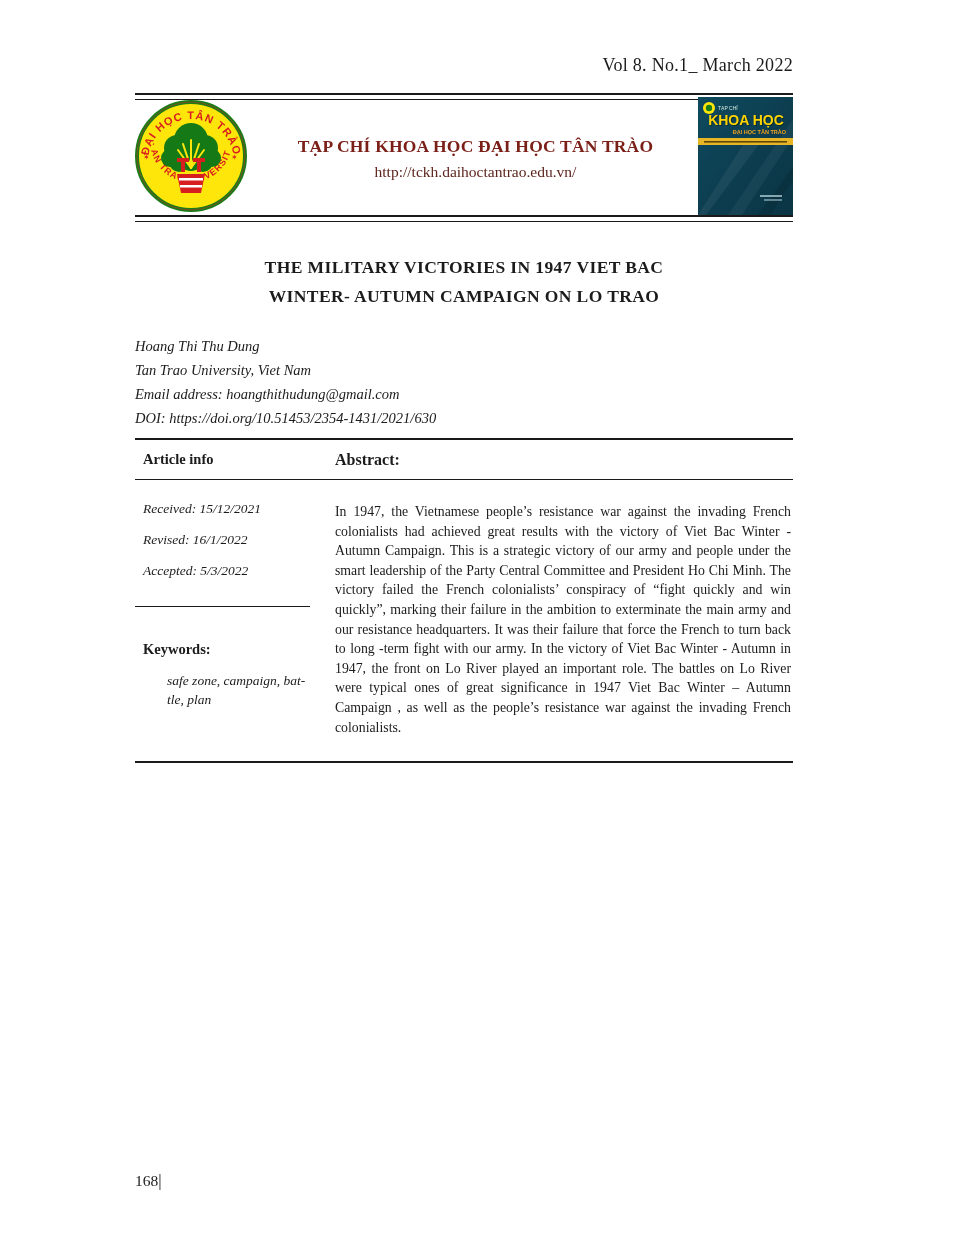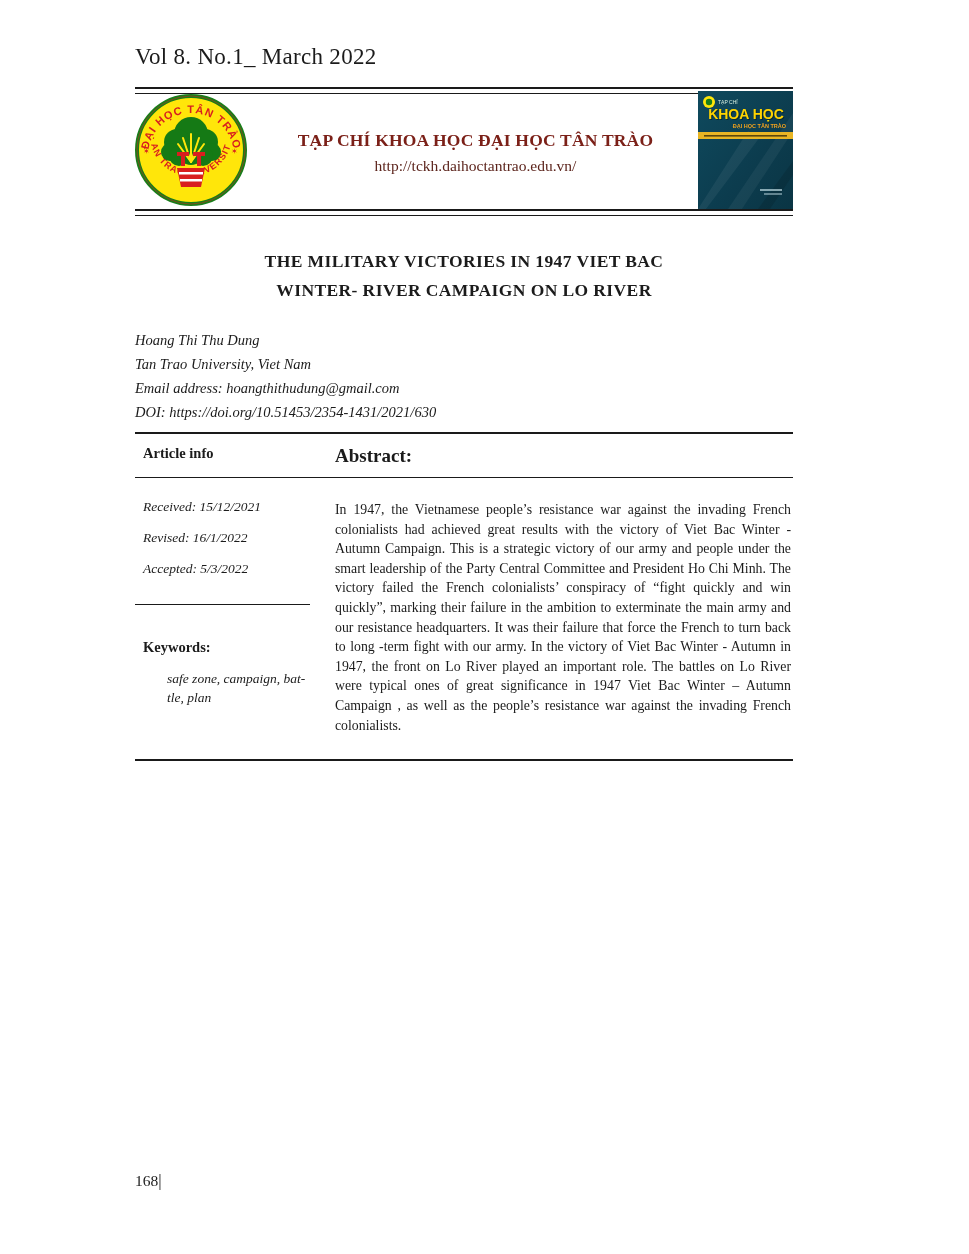--- a/index.html
+++ b/index.html
@@ -2,42 +2,42 @@
 <html><head>
 <meta charset="utf-8">
 <style>
   html,body{margin:0;padding:0;background:#ffffff;}
   body{
     width:969px;height:1254px;position:relative;overflow:hidden;
     font-family:"Liberation Serif","DejaVu Serif",serif;color:#1b1b1b;
   }
   .content{position:absolute;left:135px;top:0;width:658px;}
   
-  .vol-line{padding-top:44px;text-align:left;font-size:23px;letter-spacing:.3px;}
+  .vol-line{padding-top:55px;text-align:right;font-size:18px;letter-spacing:.3px;}
   .rule-double{margin-top:17px;height:2px;border-top:2px solid #1a1a1a;border-bottom:1px solid #1a1a1a;padding-top:2px;}
   
   .masthead{display:flex;align-items:center;height:114px;margin-top:1px;}
   .masthead .logo-wrap{width:118px;flex:0 0 auto;}
   .masthead .mid{flex:1;text-align:center;padding:0 8px;}
   .journal-name{font-size:17.5px;font-weight:bold;color:#7b2018;letter-spacing:.2px;}
   .issn-line{margin-top:13px;font-size:15.5px;color:#5c241c;}
   .url-line{margin-top:6px;font-size:15.5px;color:#5c241c;}
   .cover-wrap{width:95px;flex:0 0 auto;}
   
   .art-title{margin-top:31px;text-align:center;font-weight:bold;font-size:17.5px;line-height:29px;letter-spacing:.4px;}
   
   .author-block{margin-top:27px;font-style:italic;font-size:14.5px;}
   .author-block div{margin-bottom:8px;line-height:16px;}
   
   .info-table{margin-top:12px;}
   .tbl-rule-heavy{border-top:2px solid #1a1a1a;height:0;}
   .tbl-rule-light{border-top:1.5px solid #1a1a1a;height:0;}
   .tbl-head{display:flex;padding:11px 0 10px 8px;}
   .tbl-head .lh{width:192px;font-weight:bold;font-size:14.5px;}
-  .tbl-head .rh{font-weight:bold;font-size:19px;}
+  .tbl-head .rh{font-weight:bold;font-size:16px;}
   .tbl-body{display:flex;padding:22px 0 24px 8px;}
   .col-left{width:192px;flex:0 0 auto;}
   .col-right{flex:1;padding-left:0;}
   .meta-line{font-style:italic;font-size:13.5px;margin-bottom:17px;line-height:14px;}
   .left-rule{border-top:1.5px solid #1a1a1a;width:175px;margin:28px 0 0 -8px;}
   .kw-label{font-weight:bold;font-size:14.5px;margin-top:34px;}
   .kw-text{font-style:italic;font-size:13.5px;line-height:19px;margin-top:13px;margin-left:24px;}
   .abstract{font-size:13.8px;line-height:19.6px;text-align:justify;padding-right:2px;}
   
   .page-num{position:absolute;left:135px;top:1171px;font-size:15.5px;}
@@ -136,21 +136,21 @@
         <rect x="62" y="98" width="22" height="2" fill="#bcd8e0" opacity="0.7"></rect>
         <rect x="66" y="102" width="18" height="2" fill="#bcd8e0" opacity="0.5"></rect>
       </svg>
     </div>
   </div>
 
   <div class="rule-double" style="margin-top:0;"></div>
 
   <div class="art-title">
     <div>THE MILITARY VICTORIES IN 1947 VIET BAC</div>
-    <div>WINTER- RIVER CAMPAIGN ON LO RIVER</div>
+    <div>WINTER- AUTUMN CAMPAIGN ON LO TRAO</div>
   </div>
 
   <div class="author-block">
     <div>Hoang Thi Thu Dung</div>
     <div>Tan Trao University, Viet Nam</div>
     <div>Email address: hoangthithudung@gmail.com</div>
     <div>DOI: https://doi.org/10.51453/2354-1431/2021/630</div>
   </div>
 
   <div class="info-table">

